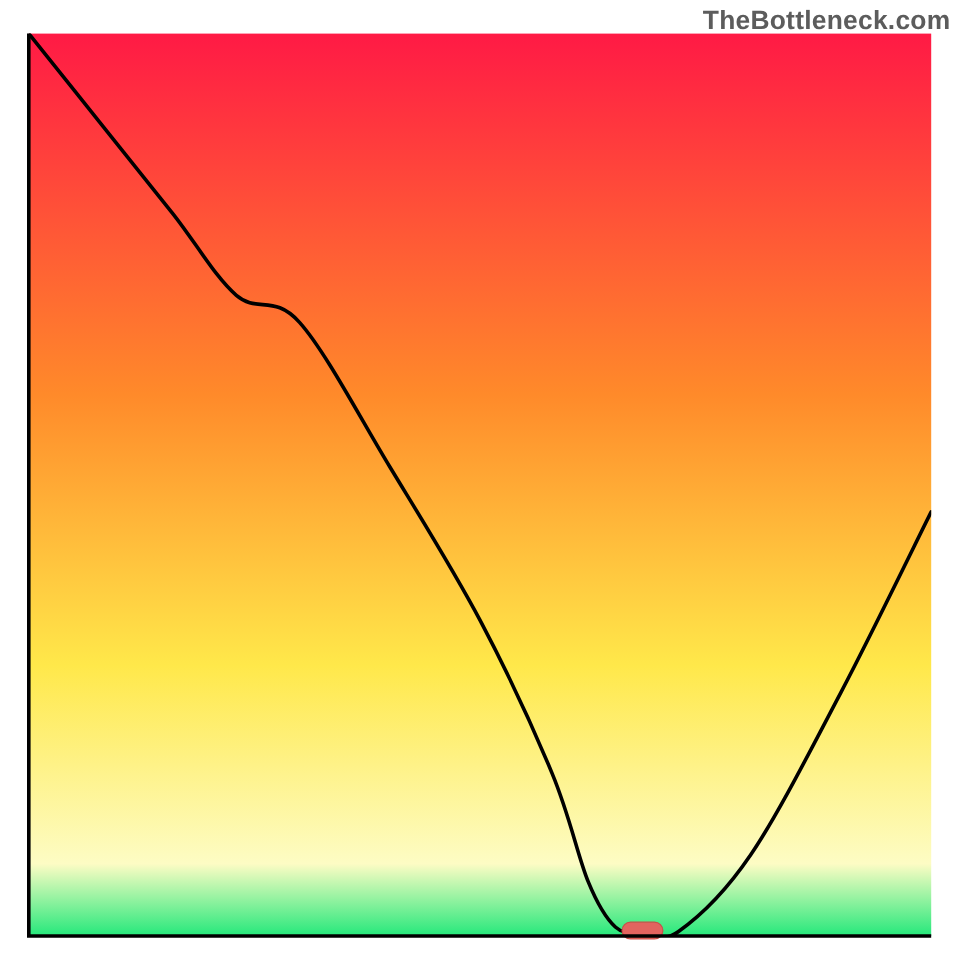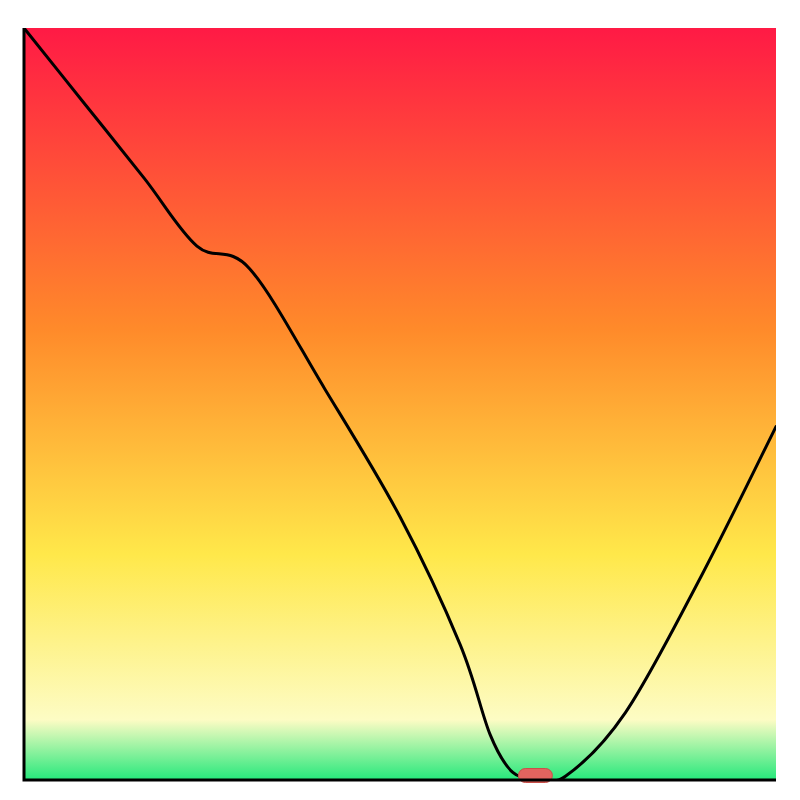--- a/index.html
+++ b/index.html
@@ -31,20 +31,21 @@
     top: 0;
     left: 0;
     display: block;
   }
 </style>
 </head>
 <body>
 
 <div class="stage">
 
+  <div class="watermark">TheBottleneck.com</div>
 
   <svg width="800" height="800" viewBox="0 0 800 800" xmlns="http://www.w3.org/2000/svg">
     <defs>
       <linearGradient id="bg-grad" x1="0" y1="0" x2="0" y2="1">
         <stop offset="0" stop-color="#ff1a45"></stop>
         <stop offset="0.40" stop-color="#ff8a2a"></stop>
         <stop offset="0.70" stop-color="#ffe84a"></stop>
         <stop offset="0.92" stop-color="#fdfcc4"></stop>
         <stop offset="1.0" stop-color="#25e87b"></stop>
       </linearGradient>

